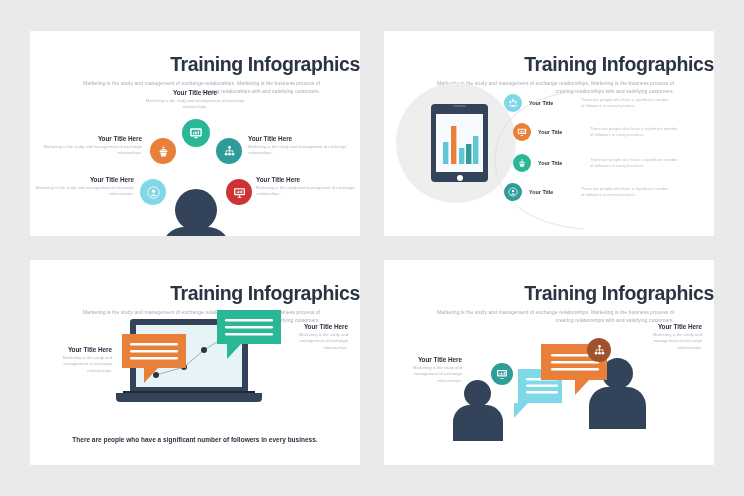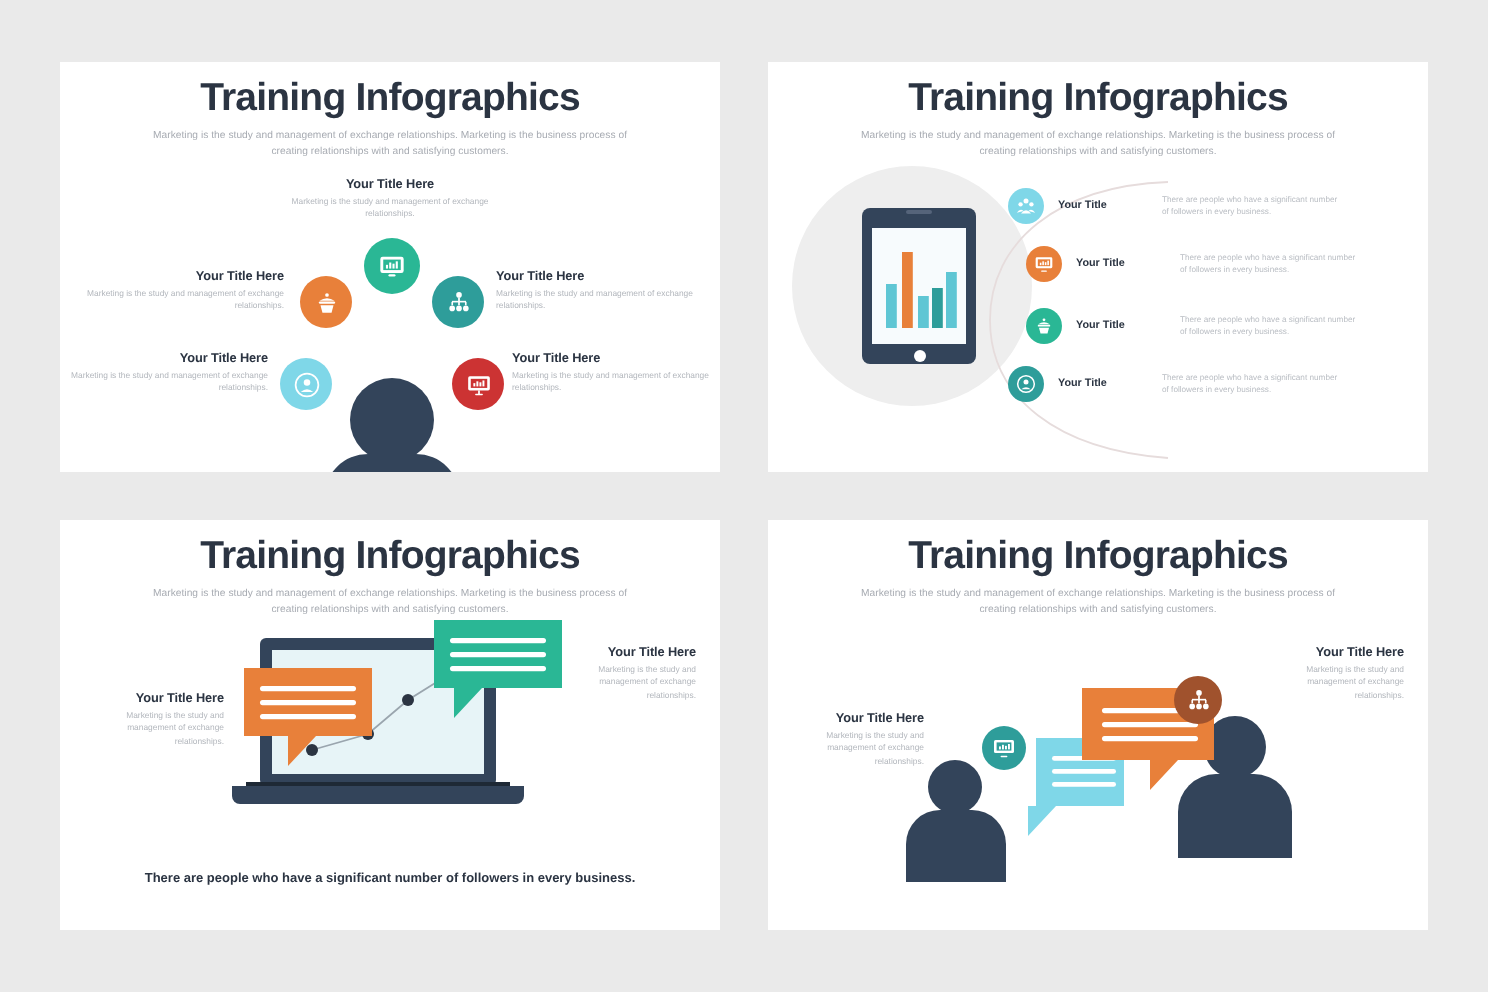--- a/index.html
+++ b/index.html
@@ -19,21 +19,21 @@
     grid-template-rows:205px 205px;
     gap:24px 24px;
     justify-content:center;
     align-content:center;
   }
   .panel{
     position:relative;
     background:#ffffff;
     overflow:hidden;
   }
-  .p-head{padding-top:8px;text-align:center;}
+  .p-head{padding-top:23px;text-align:right;}
   .p-title{
     font-size:19.5px;
     font-weight:bold;
     color:#2b3442;
     letter-spacing:-0.4px;
     line-height:1.05;
     margin:0;
   }
   .p-sub{
     margin:6px auto 0;

